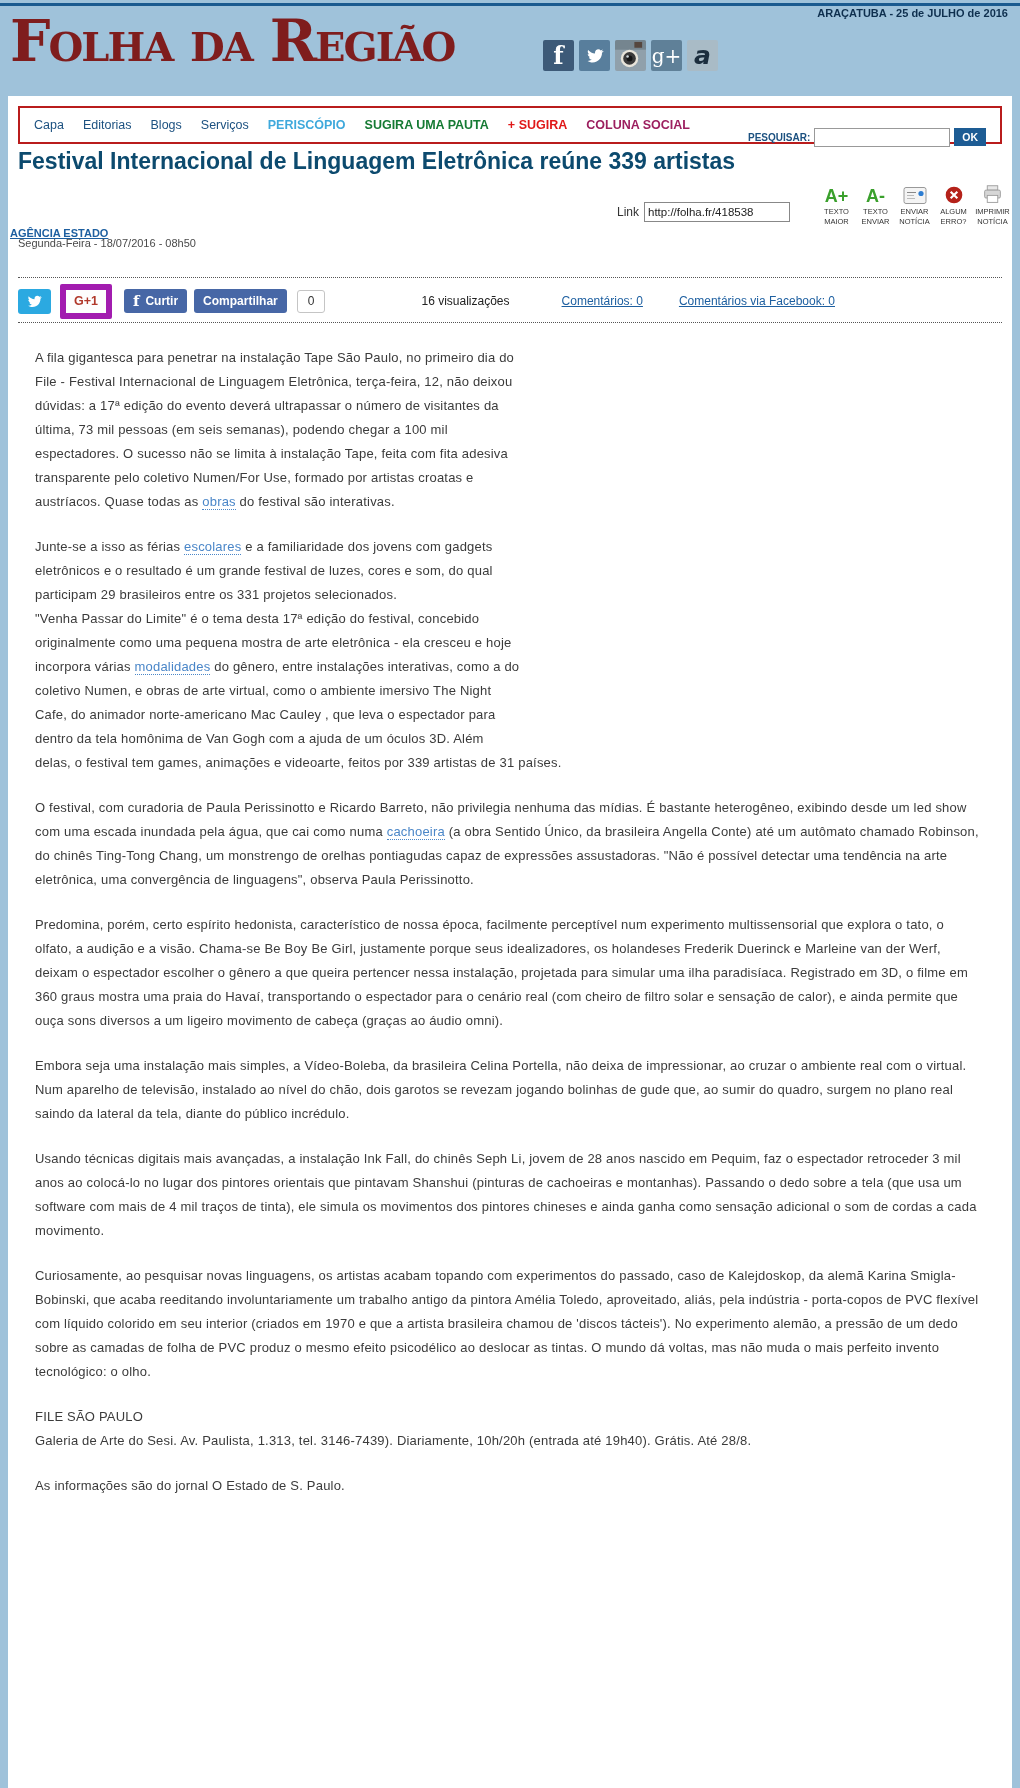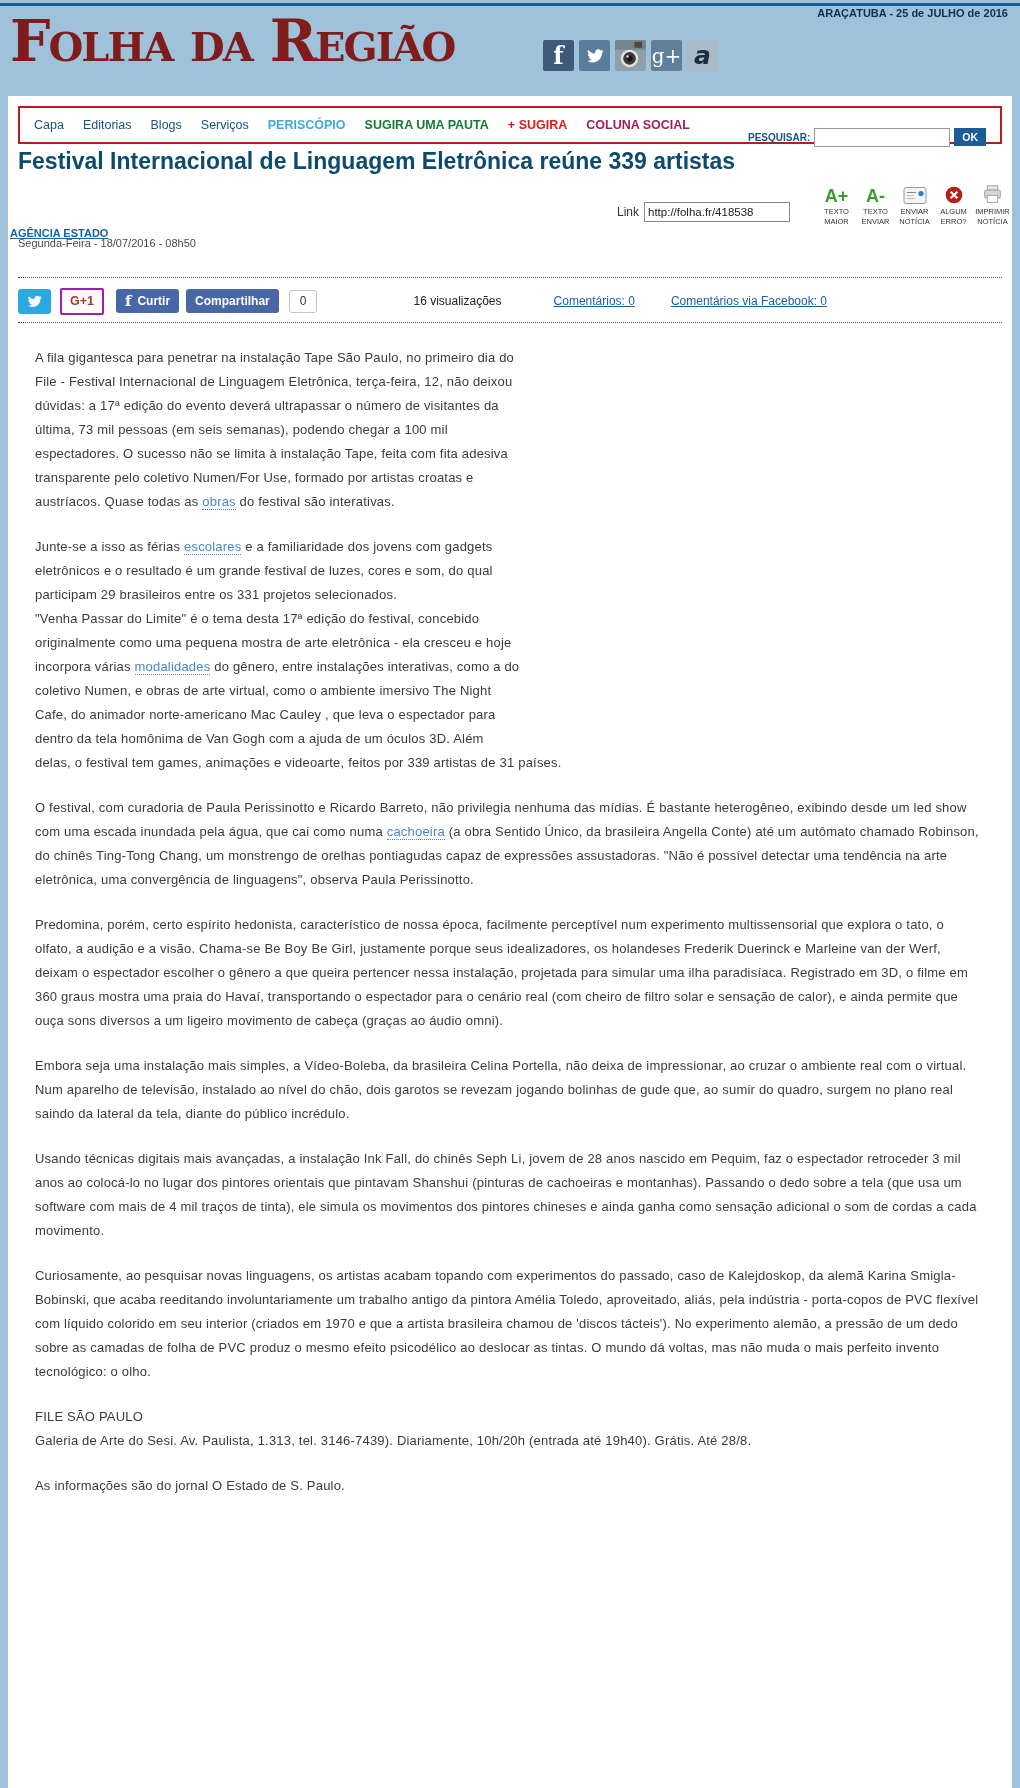--- a/index.html
+++ b/index.html
@@ -46,21 +46,21 @@
   .tools{position:absolute;top:86px;right:2px;display:flex;gap:4px;}
   .tool{width:35px;text-align:center;cursor:pointer;}
   .tool-ico{height:23px;display:flex;align-items:flex-end;justify-content:center;}
   .tool-glyph{color:#3aa02c;font-weight:bold;font-size:18px;line-height:1;}
   .tool-label{font-size:7.5px;line-height:1.3;color:#333;margin-top:2px;}
   .sep{position:absolute;left:10px;right:10px;border-top:1px dotted #555;height:0;}
   .sep1{top:181px;} .sep2{top:226px;}
   
   .share{position:absolute;top:189px;left:10px;right:10px;height:32px;display:flex;align-items:center;font-size:12px;}
   .tw-btn{width:33px;height:25px;background:#2ba9e1;border-radius:3px;display:flex;align-items:center;justify-content:center;cursor:pointer;margin-right:9px;}
-  .gp-btn{height:23px;border:2px solid #a21caf;border-radius:2px;background:#fdfdfd;display:flex;align-items:center;padding:0 8px;color:#b0382a;font-weight:bold;font-size:12.5px;cursor:pointer;margin-right:12px;}
+  .gp-btn{height:23px;border:6px solid #a21caf;border-radius:2px;background:#fdfdfd;display:flex;align-items:center;padding:0 8px;color:#b0382a;font-weight:bold;font-size:12.5px;cursor:pointer;margin-right:12px;}
   .fb-btn{height:24px;background:#4767a6;border-radius:3px;display:flex;align-items:center;gap:6px;padding:0 9px;color:#fff;font-weight:bold;font-size:12px;cursor:pointer;margin-right:7px;}
   .fb-f{font-family:"DejaVu Serif",serif;font-size:15px;font-weight:bold;}
   .count-box{height:21px;border:1px solid #c5c5c5;border-radius:3px;display:flex;align-items:center;padding:0 10px;font-size:12px;color:#333;margin-left:3px;cursor:pointer;}
   .views{margin-left:96px;color:#222;}
   .c-link{color:#1d5fa0;text-decoration:underline;cursor:pointer;}
   .c1{margin-left:52px;} .c2{margin-left:36px;}
   
   .article{
     position:absolute;top:227px;left:0;right:12px;
     padding:23px 16px 0 27px;

